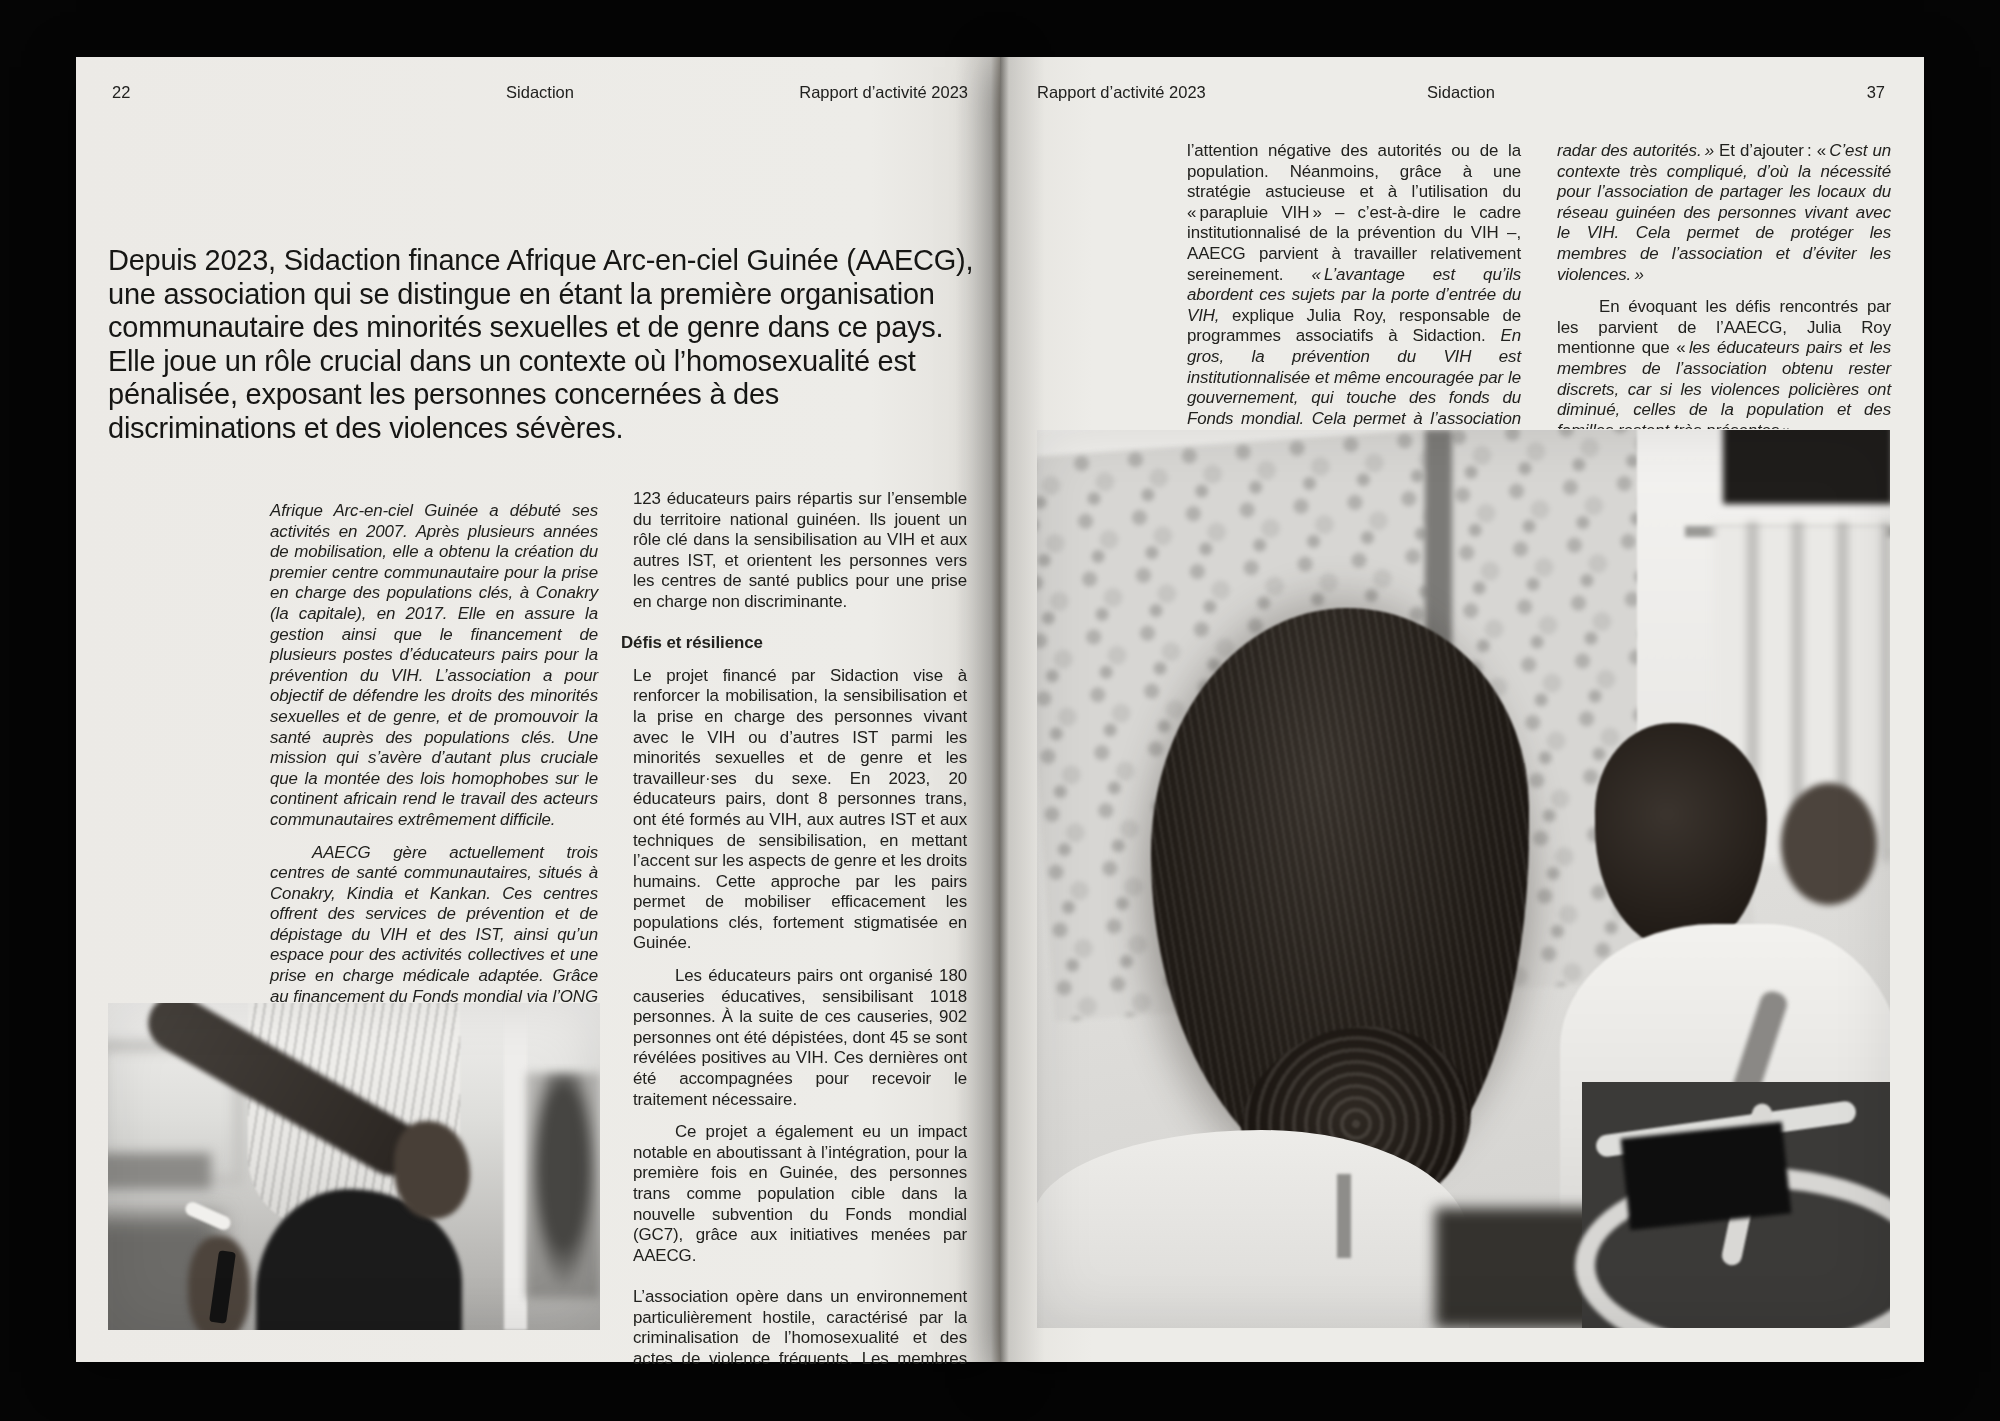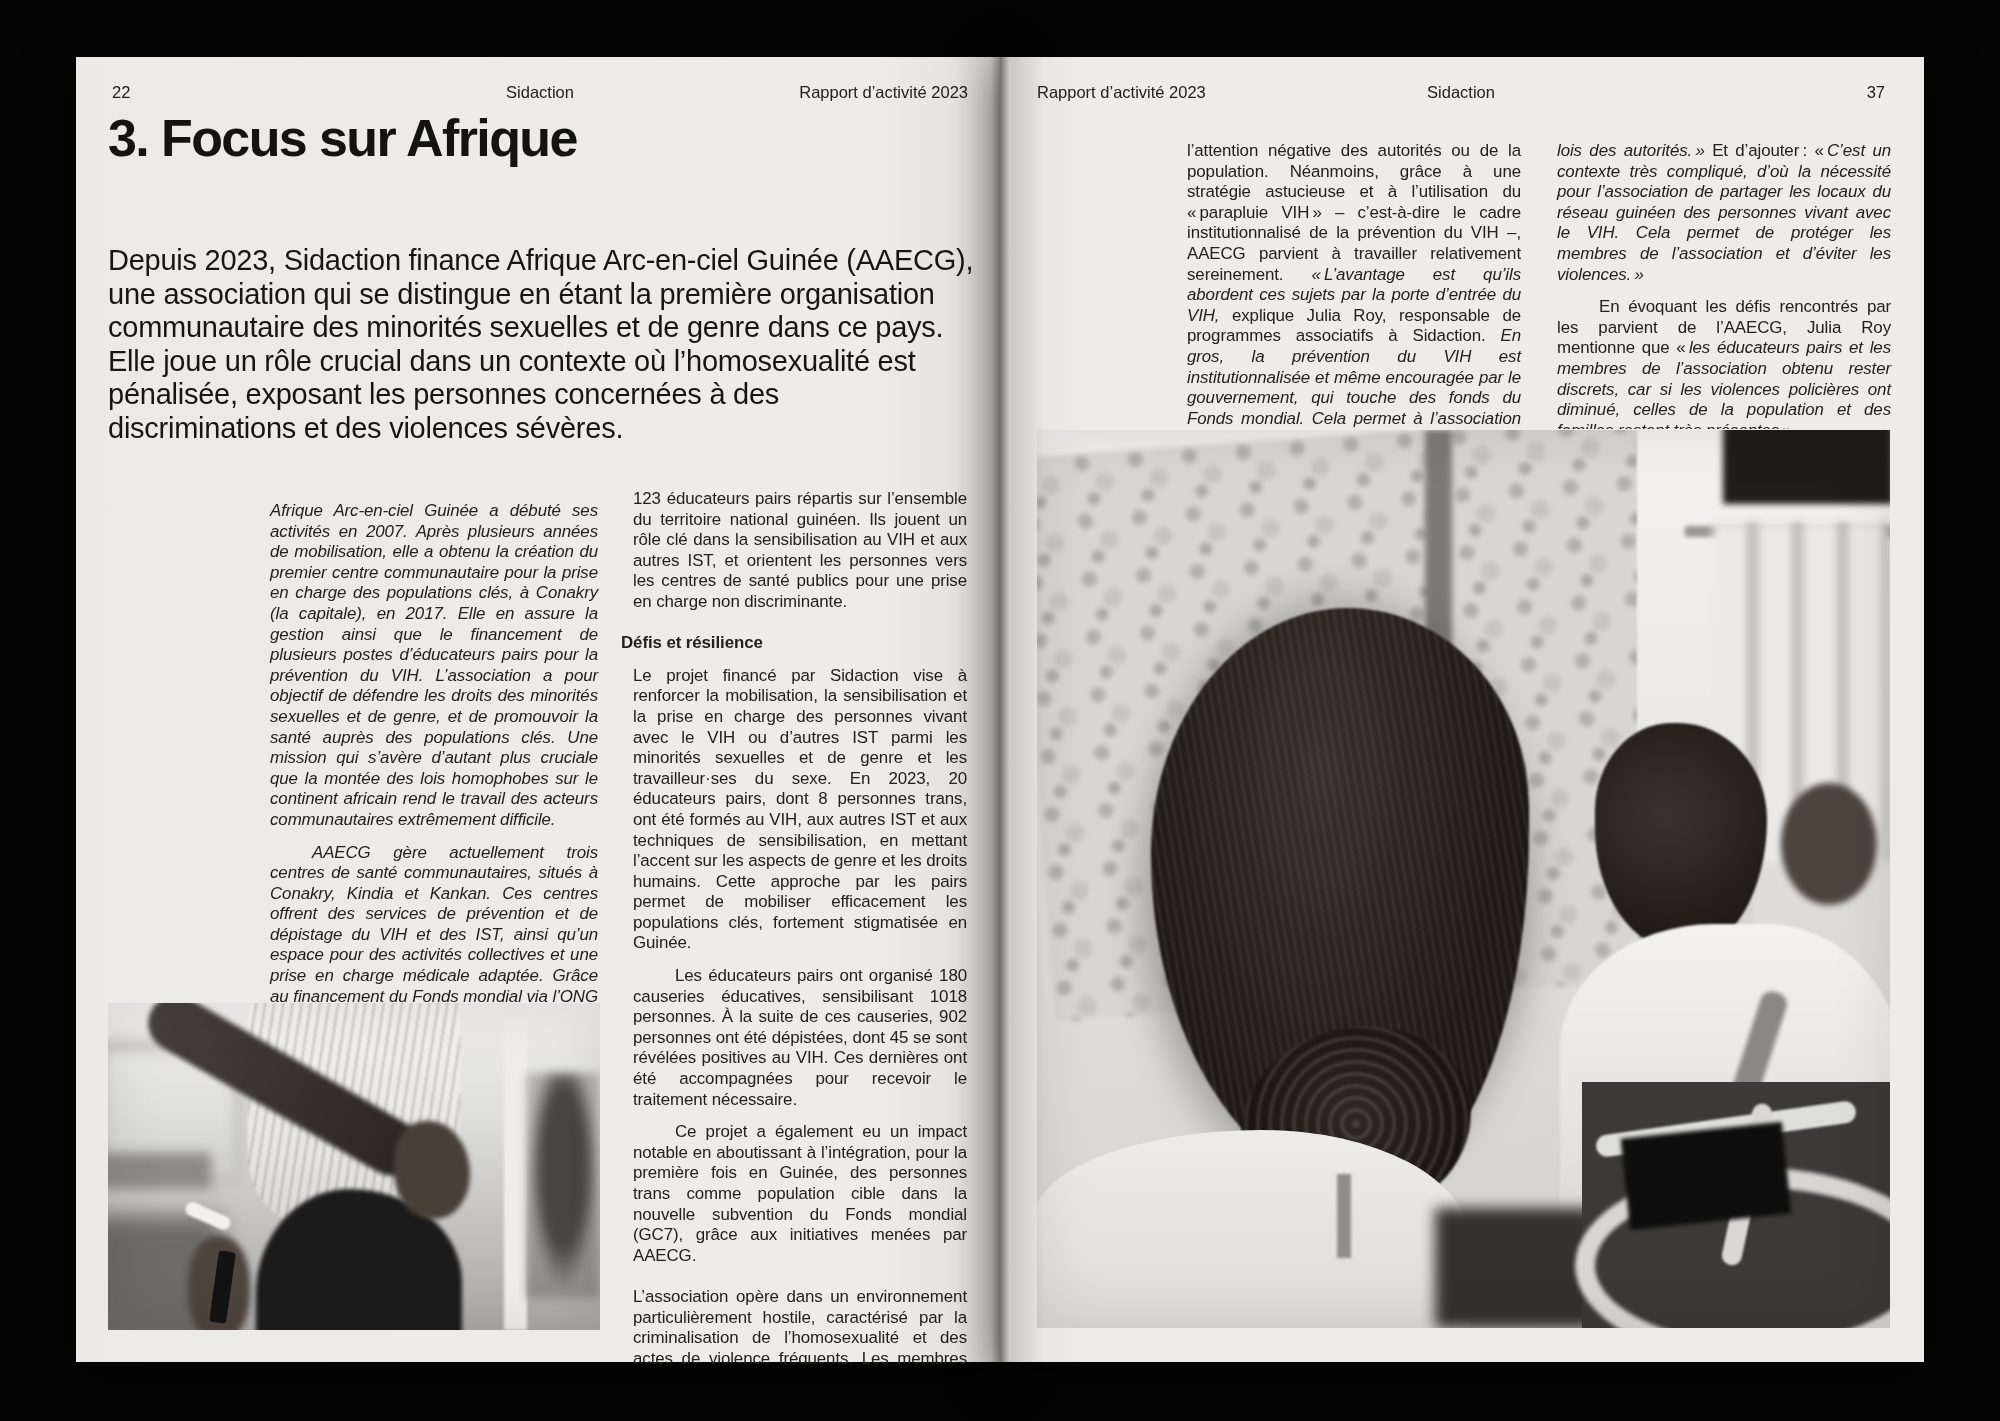--- a/index.html
+++ b/index.html
@@ -135,21 +135,21 @@
 
 <div style="position:absolute;inset:0;">
 
   <section class="page page-left">
     <div class="runhead-row row-l runhead">
       <span class="rh-left">22</span>
       <span class="rh-center">Sidaction</span>
       <span class="rh-right">Rapport d’activité 2023</span>
     </div>
 
-    <h1 class="title"><span>3. Focus sur Afrique</span><br></h1>
+    <h1 class="title"><br></h1>
 
     <p class="intro">Depuis 2023, Sidaction finance Afrique Arc-en-ciel Guinée (AAECG), une association qui se distingue en étant la première organisation communautaire des minorités sexuelles et de genre dans ce pays. Elle joue un rôle crucial dans un contexte où l’homosexualité est pénalisée, exposant les personnes concernées à des discriminations et des violences sévères.</p>
 
     <div class="col col-a">
       <p>Afrique Arc-en-ciel Guinée a débuté ses activités en 2007. Après plusieurs années de mobilisation, elle a obtenu la création du premier centre communautaire pour la prise en charge des populations clés, à Conakry (la capitale), en 2017. Elle en assure la gestion ainsi que le financement de plusieurs postes d’éducateurs pairs pour la prévention du VIH. L’association a pour objectif de défendre les droits des minorités sexuelles et de genre, et de promouvoir la santé auprès des populations clés. Une mission qui s’avère d’autant plus cruciale que la montée des lois homophobes sur le continent africain rend le travail des acteurs communautaires extrêmement difficile.</p>
       <p class="ind">AAECG gère actuellement trois centres de santé communautaires, situés à Conakry, Kindia et Kankan. Ces centres offrent des services de prévention et de dépistage du VIH et des IST, ainsi qu’un espace pour des activités collectives et une prise en charge médicale adaptée. Grâce au financement du Fonds mondial via l’ONG Plan International, l’association dispose de</p>
     </div>
 
     <div class="col col-b">
       <p>123 éducateurs pairs répartis sur l’ensemble du territoire national guinéen. Ils jouent un rôle clé dans la sensibilisation au VIH et aux autres IST, et orientent les personnes vers les centres de santé publics pour une prise en charge non discriminante.</p>
@@ -182,21 +182,21 @@
       <span class="rh-left">Rapport d’activité 2023</span>
       <span class="rh-center">Sidaction</span>
       <span class="rh-right">37</span>
     </div>
 
     <div class="col col-c">
       <p><span>l’attention négative des autorités ou de la population. Néanmoins, grâce à une stratégie astucieuse et à l’utilisation du « parapluie VIH » – c’est-à-dire le cadre institutionnalisé de la prévention du VIH –, AAECG parvient à travailler relativement sereinement. </span><em class="i">« L’avantage est qu’ils abordent ces sujets par la porte d’entrée du VIH,</em><span> explique Julia Roy, responsable de programmes associatifs à Sidaction. </span><em class="i">En gros, la prévention du VIH est institutionnalisée et même encouragée par le gouvernement, qui touche des fonds du Fonds mondial. Cela permet à l’association de mener ses actions tout en restant sous le</em></p>
     </div>
 
     <div class="col col-d">
-      <p><em class="i">lois des autorités. » </em><span>Et d’ajouter : « </span><em class="i">C’est un contexte très compliqué, d’où la nécessité pour l’association de partager les locaux du réseau guinéen des personnes vivant avec le VIH. Cela permet de protéger les membres de l’association et d’éviter les violences. »</em></p>
+      <p><em class="i">radar des autorités. » </em><span>Et d’ajouter : « </span><em class="i">C’est un contexte très compliqué, d’où la nécessité pour l’association de partager les locaux du réseau guinéen des personnes vivant avec le VIH. Cela permet de protéger les membres de l’association et d’éviter les violences. »</em></p>
       <p class="ind"><span>En évoquant les défis rencontrés par les parvient de l’AAECG, Julia Roy mentionne que « </span><em class="i">les éducateurs pairs et les membres de l’association obtenu rester discrets, car si les violences policières ont diminué, celles de la population et des familles restent très présentes</em><span> ».</span></p>
     </div>
 
     <figure class="photo photo-right">
       <div class="pr-bg"></div>
       <div class="pr-wallcap"></div>
       <div class="pr-wall"></div>
       <div class="pr-building"></div>
       <div class="pr-window"></div>
       <div class="pr-sill"></div>

